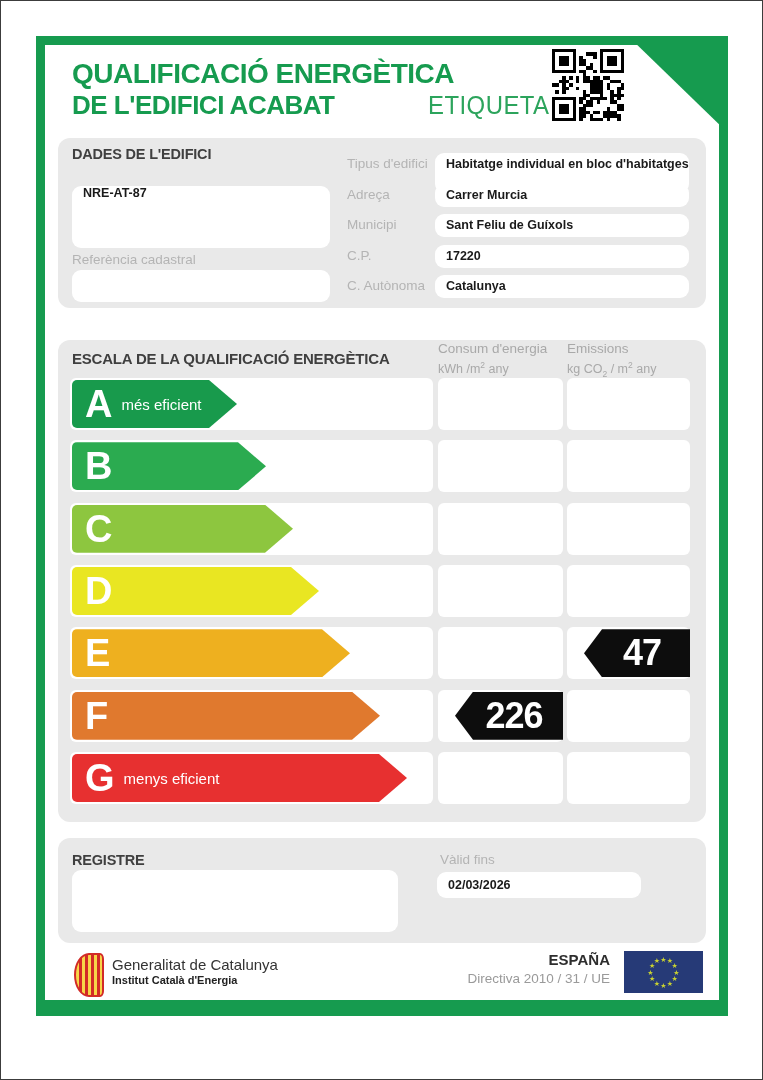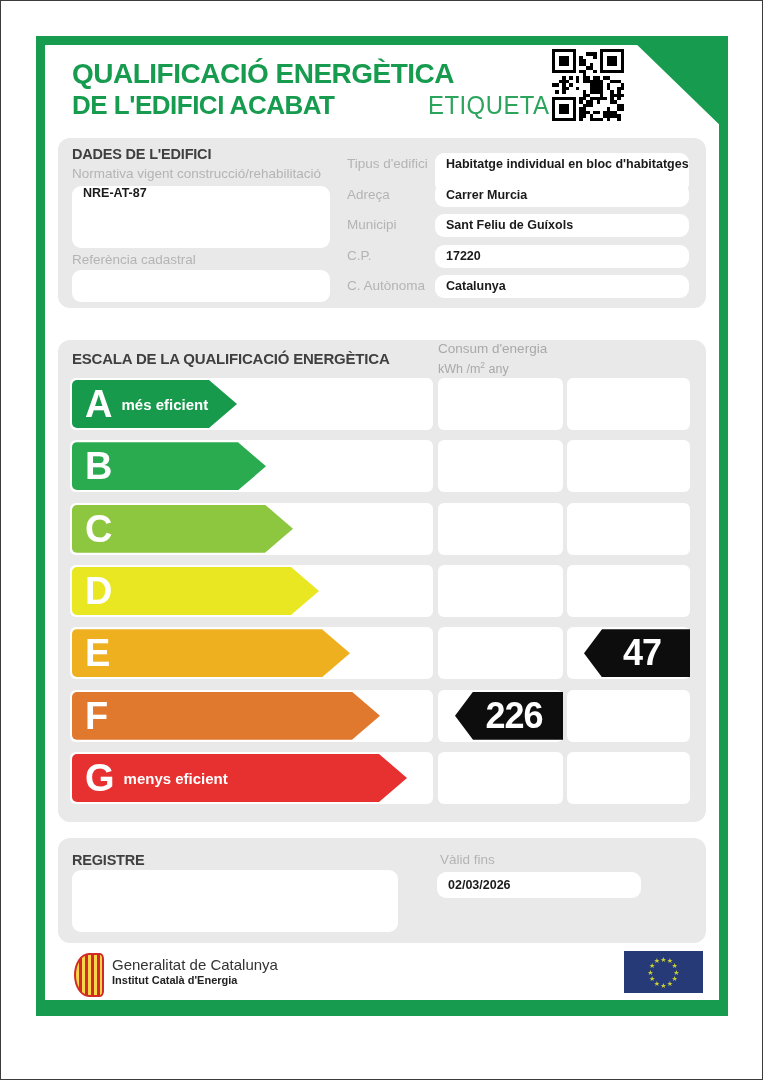--- a/index.html
+++ b/index.html
@@ -41,21 +41,21 @@
   .colhead sup,.colhead sub{font-size:8.5px;}
 
   
   .cell{position:absolute;background:#ffffff;border-radius:6px;height:52px;}
   .rating-arrow{
     position:absolute;height:48px;display:flex;align-items:baseline;
     clip-path:polygon(0 0,calc(100% - 28px) 0,100% 50%,calc(100% - 28px) 100%,0 100%);
     border-radius:5px 0 0 5px;color:#ffffff;
   }
   .rating-letter{font-size:38px;font-weight:bold;line-height:48px;margin-left:13px;}
-  .rating-tag{font-size:15px;font-weight:bold;margin-left:9px;position:relative;top:-7px;margin-top:20px;}
+  .rating-tag{font-size:15px;font-weight:normal;margin-left:9px;position:relative;top:-7px;margin-top:20px;}
   .value-arrow{
     position:absolute;height:48px;background:#0d0d0d;color:#ffffff;
     clip-path:polygon(18px 0,100% 0,100% 100%,18px 100%,0 50%);
     font-size:36px;font-weight:bold;line-height:47px;text-align:center;
     letter-spacing:-1px;padding-left:10px;box-sizing:border-box;
   }
 
   
   .gencat-logo{
     position:absolute;left:74px;top:953px;width:30px;height:44px;box-sizing:border-box;
@@ -211,21 +211,20 @@
       <rect x="1" y="15" width="5" height="5" fill="#fff"></rect>
       <rect x="2" y="16" width="3" height="3" fill="#000"></rect>
     </svg>
 
   <div class="title1">QUALIFICACIÓ ENERGÈTICA</div>
   <div class="title2">DE L'EDIFICI ACABAT</div>
   <div class="etiqueta">ETIQUETA</div>
 
   <div class="panel panel-dades"></div>
   <div class="sec-title" style="left:72px;top:146px;">DADES DE L'EDIFICI</div>
-  <div class="lbl" style="left:72px;top:166px;">Normativa vigent construcció/rehabilitació</div>
   <div class="whitebox" style="left:72px;top:186px;width:258px;height:62px;">
     <div class="boxval" style="">NRE-AT-87</div>
   </div>
   <div class="lbl" style="left:72px;top:252px;">Referència cadastral</div>
   <div class="whitebox" style="left:72px;top:270px;width:258px;height:32px;">
     <div class="boxval" style="line-height:32px;"></div>
   </div>
   <div id="dades-fields">
       <div class="lbl" style="left: 347px; top: 156px;">Tipus d'edifici</div>
       <div class="whitebox" style="left: 435px; top: 153px; width: 254px; height: 40px;">
@@ -248,20 +247,24 @@
         <div class="boxval" style="line-height: 23px;">Catalunya</div>
       </div>
     </div>
 
   <div class="panel panel-escala"></div>
   <div class="sec-title" style="left:72px;top:350px;font-size:15px;">ESCALA DE LA QUALIFICACIÓ ENERGÈTICA</div>
 
   <div class="colhead" style="left:438px;top:341px;width:125px;">
     <div>Consum d'energia</div>
     <div class="units"><span>kWh /m</span><sup>2</sup><span> any</span></div>
+  </div>
+  <div class="colhead" style="left:567px;top:341px;width:123px;">
+    <div>Emissions</div>
+    <div class="units"><span>kg CO</span><sub>2</sub><span> / m</span><sup>2</sup><span> any</span></div>
   </div>
   <div id="scale-rows">
       <div class="cell" style="left: 70px; top: 378px; width: 363px;"></div>
       <div class="cell" style="left: 438px; top: 378px; width: 125px;"></div>
       <div class="cell" style="left: 567px; top: 378px; width: 123px;"></div>
       <div class="rating-arrow" style="left: 72px; top: 380px; width: 165px; background: rgb(24, 154, 76);">
         <span class="rating-letter">A</span>
         <span class="rating-tag">més eficient</span>
       </div>
       <div class="cell" style="left: 70px; top: 440.33px; width: 363px;"></div>
@@ -311,20 +314,24 @@
     <div class="boxval" style="line-height:62px;"></div>
   </div>
   <div class="lbl" style="left:440px;top:852px;">Vàlid fins</div>
   <div class="whitebox" style="left:437px;top:872px;width:204px;height:26px;">
     <div class="boxval" style="line-height:26px;">02/03/2026</div>
   </div>
 
   <div class="gencat-logo"></div>
   <div class="org1">Generalitat de Catalunya</div>
   <div class="org2">Institut Català d'Energia</div>
+  <div class="espana-wrap">
+    <div class="espana">ESPAÑA</div>
+    <div class="directiva">Directiva 2010 / 31 / UE</div>
+  </div>
   <svg id="euflag" class="eu-flag" viewBox="0 0 79 42">
       <rect width="79" height="42" fill="#263a77"></rect>
       <text x="39.5" y="10.6" text-anchor="middle" font-size="7" fill="#c9d231">★</text>
       <text x="46" y="12.341669750802296" text-anchor="middle" font-size="7" fill="#c9d231">★</text>
       <text x="50.7583302491977" y="17.1" text-anchor="middle" font-size="7" fill="#c9d231">★</text>
       <text x="52.5" y="23.6" text-anchor="middle" font-size="7" fill="#c9d231">★</text>
       <text x="50.758330249197705" y="30.1" text-anchor="middle" font-size="7" fill="#c9d231">★</text>
       <text x="46" y="34.85833024919771" text-anchor="middle" font-size="7" fill="#c9d231">★</text>
       <text x="39.5" y="36.6" text-anchor="middle" font-size="7" fill="#c9d231">★</text>
       <text x="33" y="34.85833024919771" text-anchor="middle" font-size="7" fill="#c9d231">★</text>

